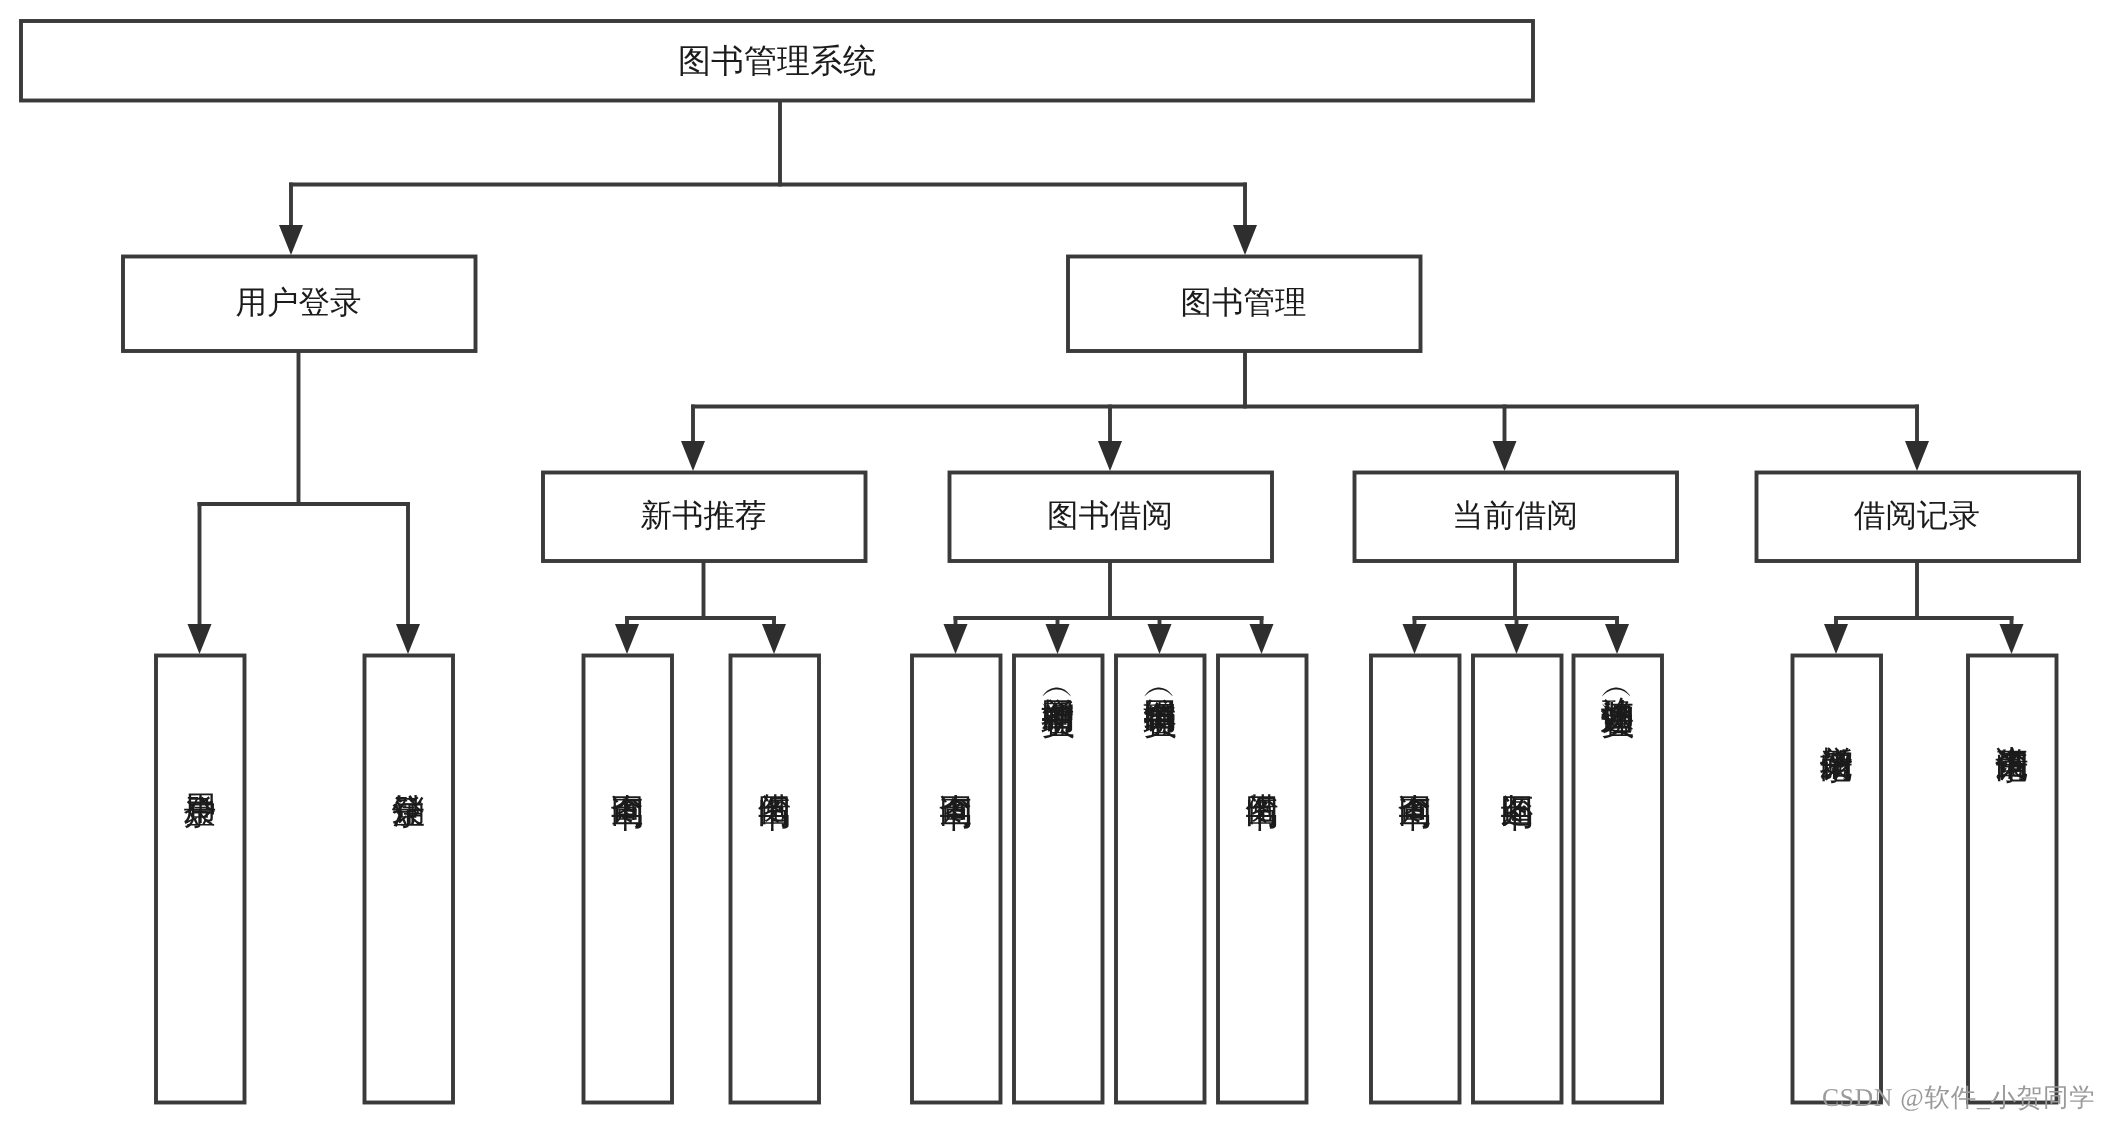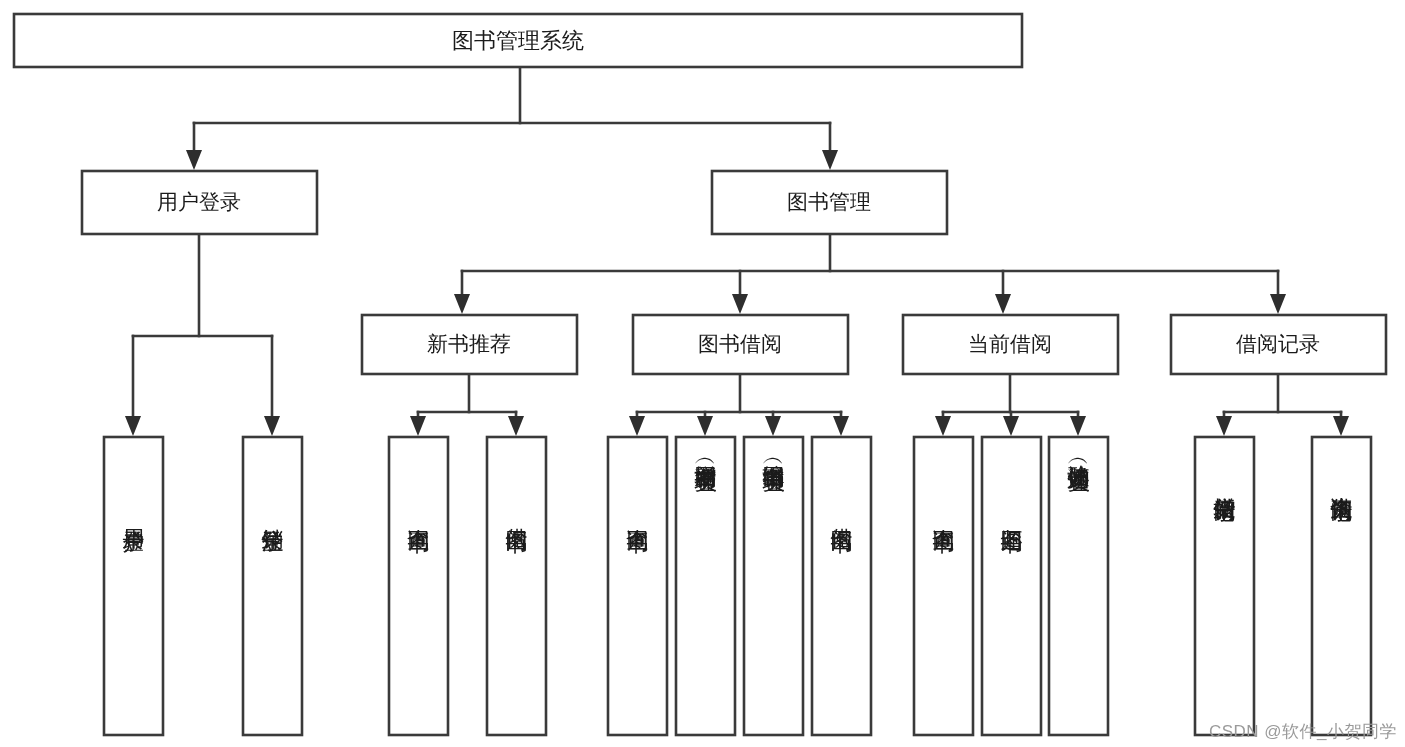--- a/index.html
+++ b/index.html
@@ -69,21 +69,21 @@
     font-size: 22px;
     line-height: 1.08;
     color: #1b1b1b;
     letter-spacing: 1px;
     white-space: nowrap;
   }
   .watermark {
     position: absolute;
     right: 8px;
     bottom: 4px;
-    font-family: Liberation Sans, sans-serif;
+    font-family: Liberation Serif, serif;
     font-size: 17px;
     color: #9a9a9a;
     letter-spacing: 0.5px;
     white-space: nowrap;
   }
 </style>
 </head>
 <body>
 
 <div id="diagram-root">

